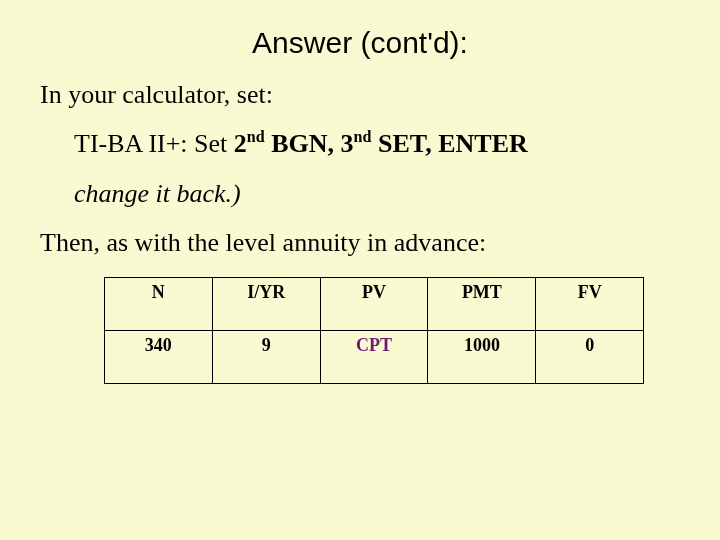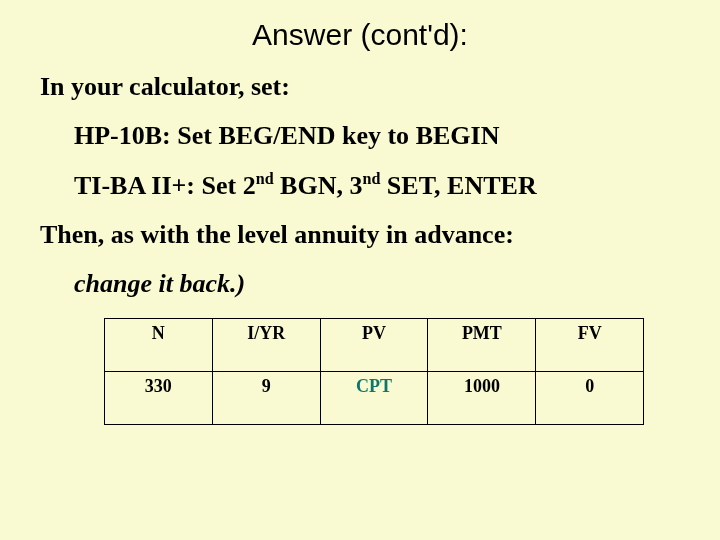--- a/index.html
+++ b/index.html
@@ -6,36 +6,36 @@
     margin: 0;
     padding: 0;
     width: 720px;
     height: 540px;
     background: #fafad2;
     font-family: "Times New Roman", Times, serif;
     color: #000;
   }
   .slide {
     box-sizing: border-box;
-    padding: 12px 40px 0 40px;
+    padding: 20px 40px 0 40px;
     width: 720px;
     height: 434px;
   }
   .title {
     font-family: Arial, Helvetica, sans-serif;
     font-size: 30px;
     text-align: center;
     margin: 6px 0 18px 0;
     font-weight: 400;
   }
   .body {
     font-size: 26px;
     line-height: 1.28;
   }
-  .para { margin: 16px 0 6px 0; font-weight: bold; }
+  .para { margin: 16px 0 6px 0; }
   .indent { padding-left: 34px; }
   .italic { font-style: italic; }
   sup.ord { font-size: 0.62em; vertical-align: super; line-height: 0; }
 
   .table-wrap {
     margin: 18px 0 0 64px;
   }
   table.calc {
     border-collapse: collapse;
     width: 540px;
@@ -55,60 +55,57 @@
     vertical-align: top;
   }
   table.calc td {
     font-size: 18px;
     font-weight: bold;
     height: 48px;
     width: 108px;
     padding-top: 4px;
     vertical-align: top;
   }
-  td.cpt { color: #0f766e; }
+  td.cpt { color: #701a75; }
 </style>
 </head>
 <body>
 
 <div class="slide">
 
   <h1 class="title">Answer (cont'd):</h1>
 
   <div class="body">
 
     <p class="para">In your calculator, set:</p>
 
-    <p class="para indent">
-      <span>HP-10B: Set </span><b><span>BEG/END</span></b><span> key to </span><b><span>BEGIN</span></b>
-    </p>
 
     <p class="para indent">
       <span>TI-BA II+: Set </span><b><span>2</span><sup class="ord">nd</sup><span> BGN, 3</span><sup class="ord">nd</sup><span> SET, ENTER</span></b>
     </p>
 
+    <p class="para indent italic">change it back.)</p>
+
     <p class="para">Then, as with the level annuity in advance:</p>
-
-    <p class="para indent italic">change it back.)</p>
   </div>
 
   <div class="table-wrap">
     <table class="calc">
       <thead>
         <tr>
           <th>N</th>
           <th>I/YR</th>
           <th>PV</th>
           <th>PMT</th>
           <th>FV</th>
         </tr>
       </thead>
       <tbody>
         <tr>
-          <td>330</td>
+          <td>340</td>
           <td>9</td>
           <td class="cpt">CPT</td>
           <td>1000</td>
           <td>0</td>
         </tr>
       </tbody>
     </table>
   </div>
 
 </div>

